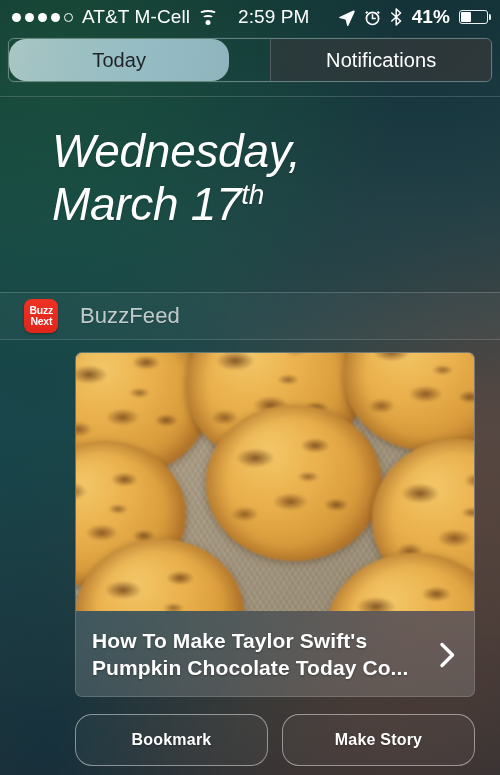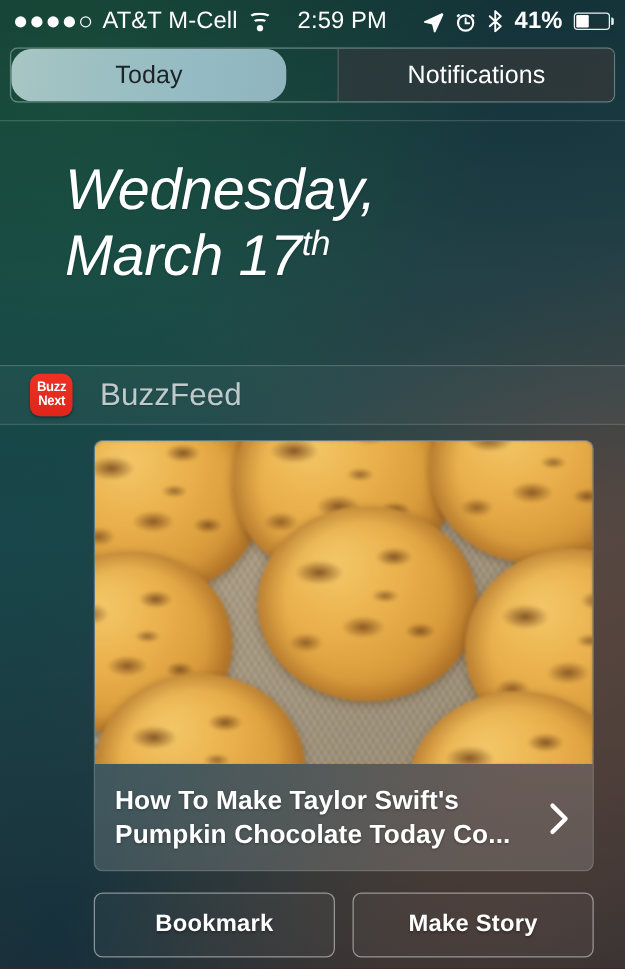--- a/index.html
+++ b/index.html
@@ -176,21 +176,21 @@
     flex:0 0 auto;
   }
   .app-icon span {
     font-size:11px; font-weight:700;
     letter-spacing:-0.3px;
     transform:scaleX(0.95);
   }
   .widget-name {
     margin-left:22px;
     color:rgba(255,255,255,0.72);
-    font-size:25px;
+    font-size:22px;
     font-weight:400;
     letter-spacing:0.1px;
     text-shadow:0 1px 1px rgba(0,0,0,0.2);
   }
 
   
   #story-card {
     position:absolute; top:352px; left:75px;
     width:400px; height:345px;
     border-radius:7px;
@@ -275,24 +275,24 @@
   
   #actions {
     position:absolute; top:714px; left:75px;
     width:400px; height:52px;
     display:flex; gap:14px;
     z-index:20;
   }
   .action-btn {
     flex:1 1 50%;
     border:1px solid rgba(255,255,255,0.46);
-    border-radius:7px;
+    border-radius:17px;
     background:rgba(255,255,255,0.04);
     color:#ffffff;
-    font-size:19px;
+    font-size:16px;
     font-weight:700;
     letter-spacing:0.2px;
     display:flex; align-items:center; justify-content:center;
     cursor:default;
     text-shadow:0 1px 2px rgba(0,0,0,0.30);
   }
 </style>
 </head>
 <body>
 

